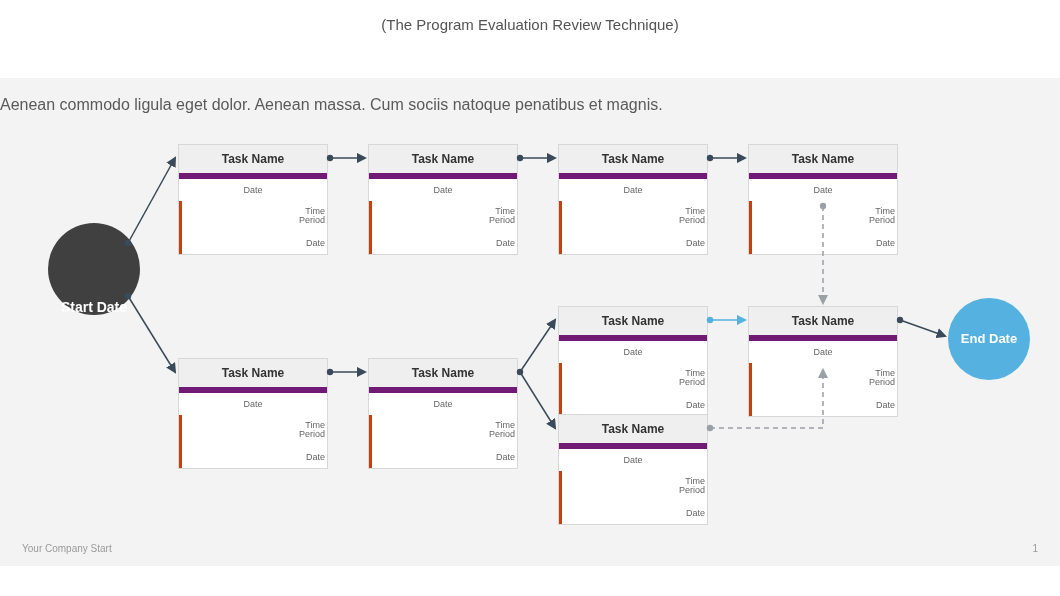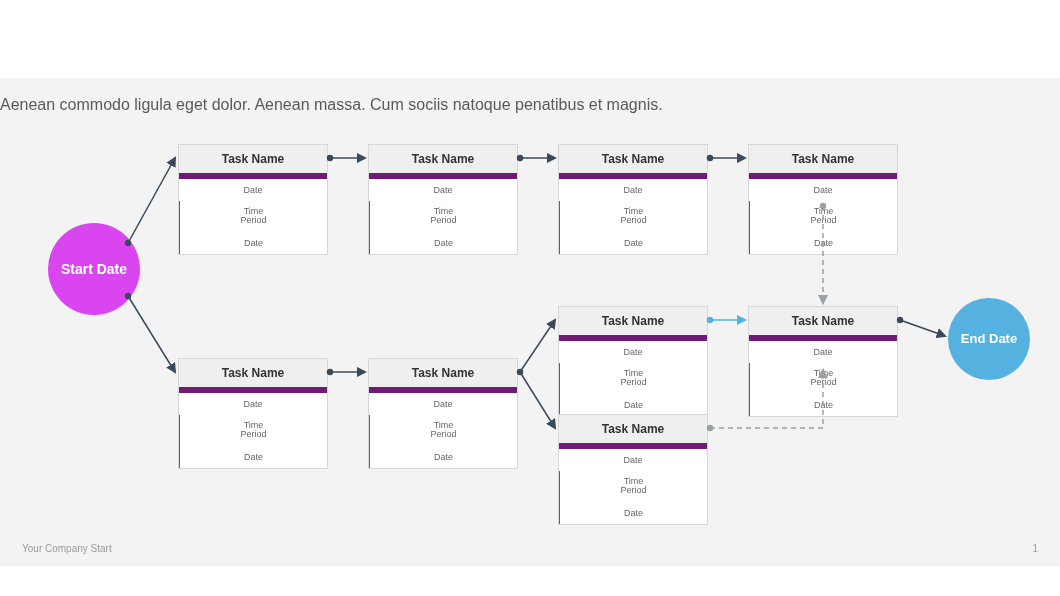--- a/index.html
+++ b/index.html
@@ -8,40 +8,41 @@
   .header { width: 100%; text-align: center; padding-top: 14px; }
   .title { font-size: 22px; font-weight: 700; color: #333; }
   .subtitle { font-size: 15px; font-weight: 400; color: #555; margin-top: 2px; }
   .canvas { position: absolute; left: 0; top: 78px; width: 1060px; height: 488px; background: #f2f3f2; }
   .desc { position: absolute; left: 0; top: 18px; width: 100%; font-size: 16px; color: #5a5a5a; }
   .footer-left { position: absolute; left: 22px; bottom: 12px; font-size: 10px; color: #9a9a9a; }
   .footer-right { position: absolute; right: 22px; bottom: 12px; font-size: 10px; color: #9a9a9a; }
 
   
   .circle { position: absolute; border-radius: 50%; color: #fff; font-weight: 700; display:flex; align-items:center; justify-content:center; text-align:center; line-height:1.15; }
-  .start-circle { width: 92px; height: 92px; background: #d946ef; font-size: 14px; }
+  .start-circle { width: 92px; height: 92px; background: #404040; font-size: 14px; align-items: flex-end; }
   .end-circle   { width: 82px; height: 82px; background: #55b1df; font-size: 13px; }
 
   
   .task { position: absolute; width: 150px; border: 1px solid #d7d7d7; background:#fff; }
   .task .tname { background:#efefef; text-align:center; font-size:12px; font-weight:700; color:#333; padding:7px 4px; border-bottom:6px solid #701a75; }
   .task .cells { display:flex;flex-direction:column; }
   .task .cell { flex:1; text-align:center; font-size:9px; color:#666; padding:6px 2px; background:#fff; }
-  .task .cell + .cell { border-left:1px solid #c2410c; }
+  .task .cell + .cell { border-left:3px solid #c2410c;text-align:right; }
   .task .cell.mid { line-height:1.05; }
 
   
   svg.connectors { position:absolute; left:0; top:0; width:1060px; height:488px; pointer-events:none; }
 </style>
 </head>
 <body>
 
 <div class="slide">
 
   <div class="header">
+    <div class="subtitle">(The Program Evaluation Review Technique)</div>
   </div>
 
   <div class="canvas">
 
     <div class="desc">Aenean commodo ligula eget dolor. Aenean massa. Cum sociis natoque penatibus et magnis.</div>
 
     <div class="circle start-circle" style="left:48px; top:145px;">
       <span>Start Date</span>
     </div>
     <div class="circle end-circle" style="left:948px; top:220px;">

